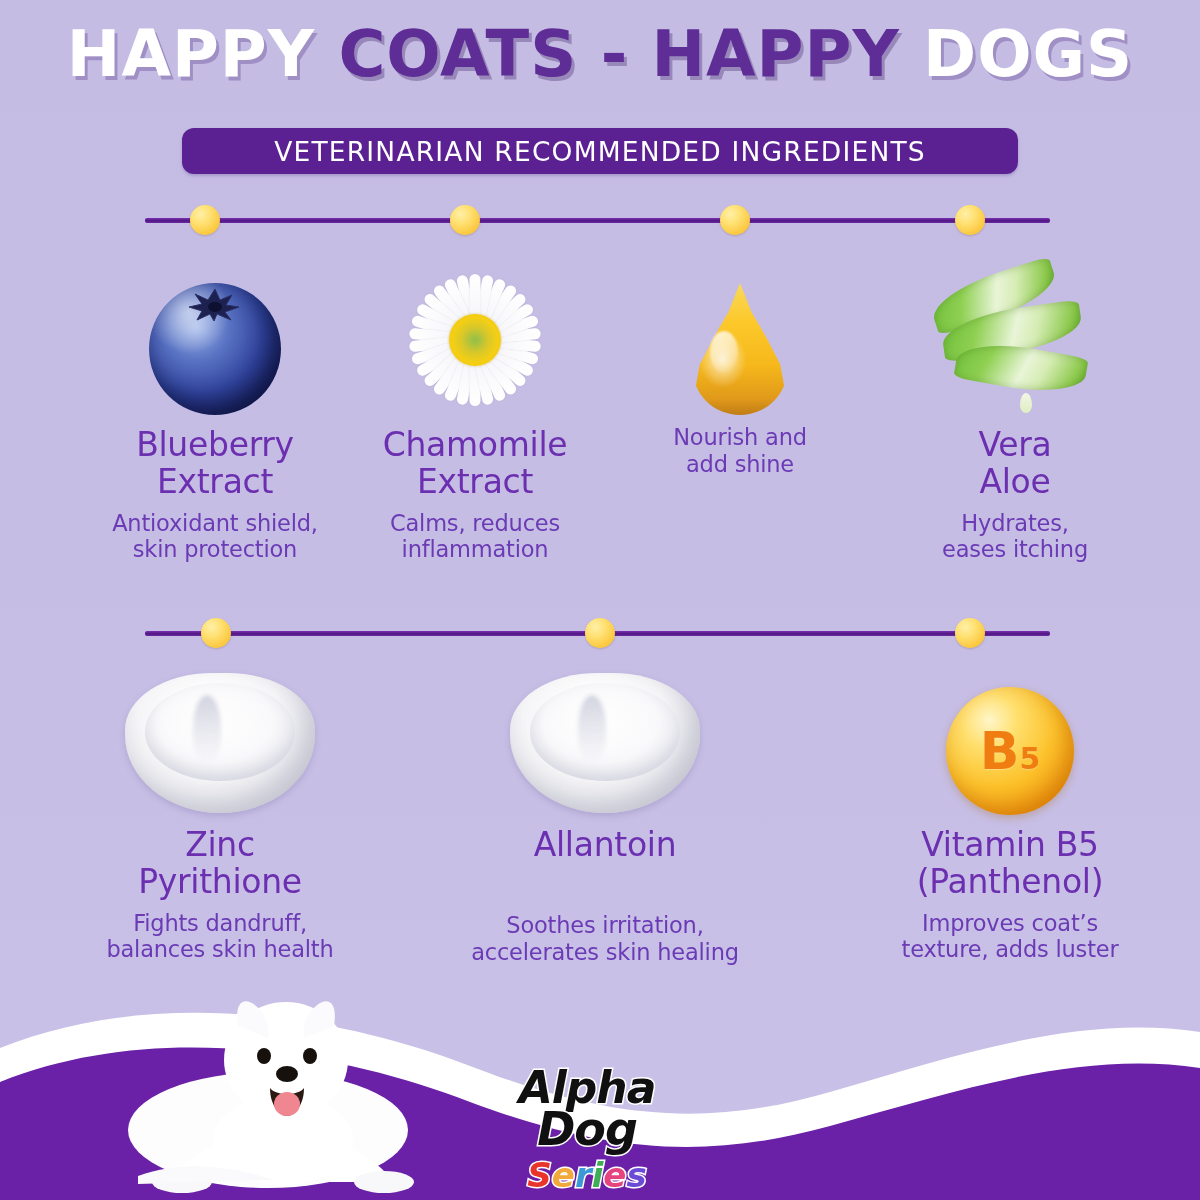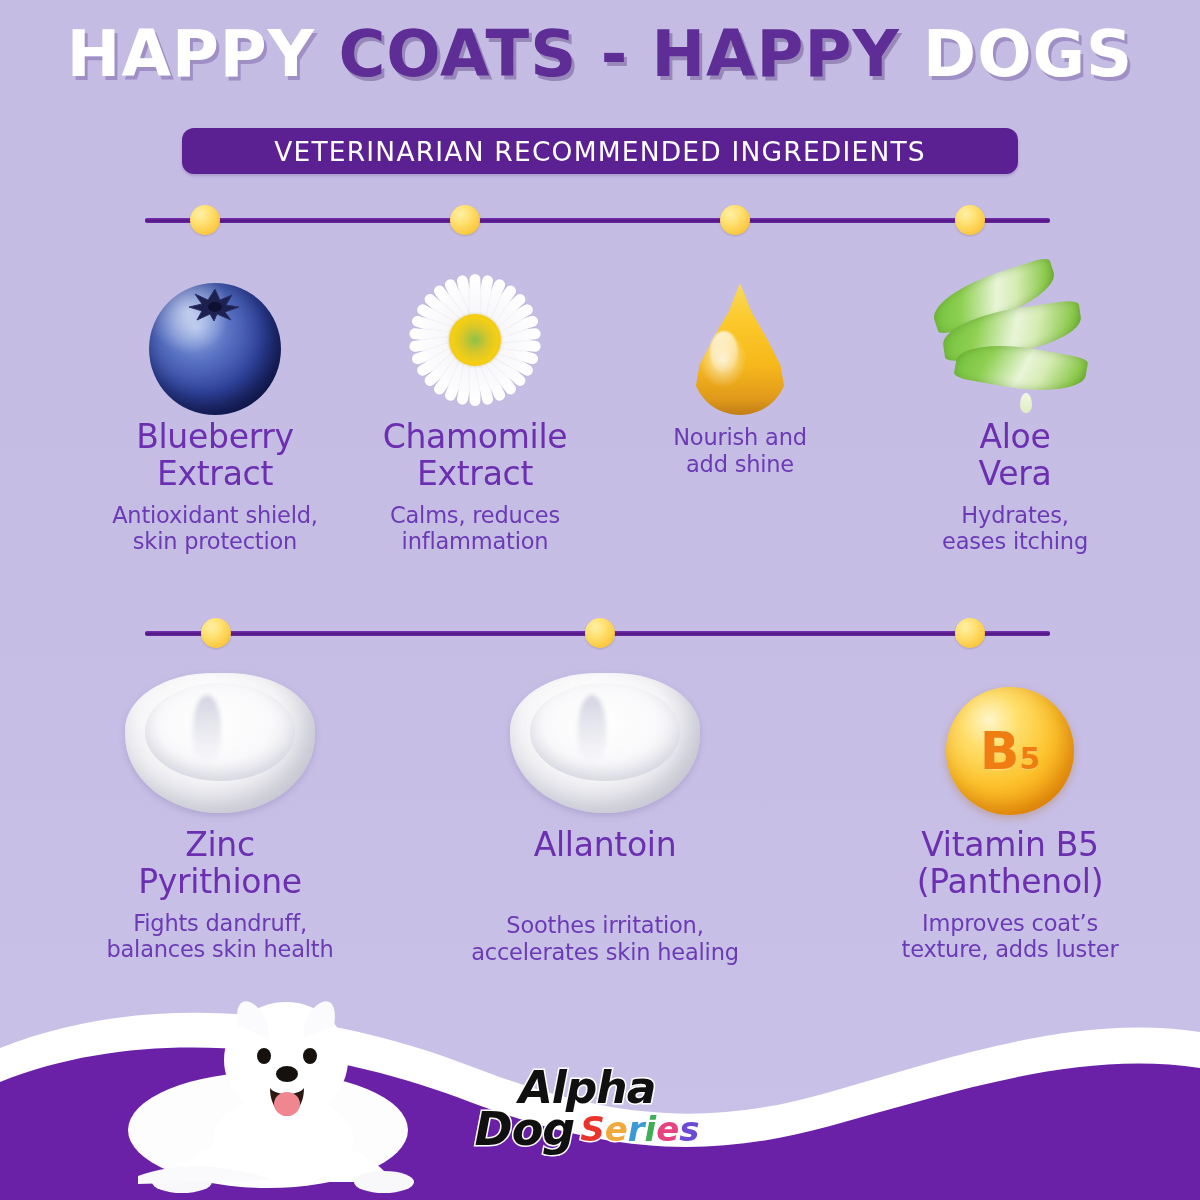--- a/index.html
+++ b/index.html
@@ -89,21 +89,21 @@
   }
   .icon-wrap {
     height:165px;
     display:flex; align-items:flex-end; justify-content:center;
   }
   .ing-name {
     color:#6b2fb0;
     font-size:33px;
     line-height:1.12;
     font-weight:normal;
-    margin-top:4px;
+    margin-top:12px;
     letter-spacing:-.3px;
   }
   .ing-desc {
     color:#6b3ab5;
     font-size:22.5px;
     line-height:1.18;
     margin-top:9px;
     letter-spacing:-.2px;
   }
 
@@ -233,21 +233,21 @@
     font-family:"DejaVu Sans", sans-serif;
     font-weight:bold;
     color:#101010;
     font-style:italic;
     line-height:1;
     -webkit-text-stroke:3px #ffffff;
     paint-order:stroke fill;
   }
   .logo .l1 { font-size:44px; letter-spacing:-1px; }
   .logo .l2 { font-size:46px; letter-spacing:-1px; display:inline-block; }
-  .logo-row2 { display:flex; align-items:center; justify-content:center; gap:6px; margin-top:-4px; }
+  .logo-row2 { display:flex; align-items:center; gap:6px; margin-top:-4px;flex-direction:column; }
   .series {
     font-family:"DejaVu Sans", sans-serif;
     font-weight:bold;
     font-style:italic;
     font-size:34px;
     line-height:1;
     -webkit-text-stroke:3px #ffffff;
     paint-order:stroke fill;
   }
 </style>
@@ -355,22 +355,22 @@
     <div class="cell" style="left:880px; width:270px;">
       <div class="icon-wrap">
         <div class="aloe">
           <div class="leaf" style="left:2px;  top:10px;  width:128px; height:42px; transform:rotate(-18deg);"></div>
           <div class="leaf" style="left:14px; top:44px;  width:140px; height:44px; transform:rotate(-8deg);"></div>
           <div class="leaf" style="left:28px; top:82px;  width:130px; height:42px; transform:rotate(10deg);"></div>
           <div class="drip"></div>
         </div>
       </div>
       <div class="ing-name">
+        <div>Vera</div>
         <div>Aloe</div>
-        <div>Vera</div>
       </div>
       <div class="ing-desc">
         <div>Hydrates,</div>
         <div>eases itching</div>
       </div>
     </div>
 
   </div>
 
   <div class="divider" style="top:618px; left:145px; width:905px;">

